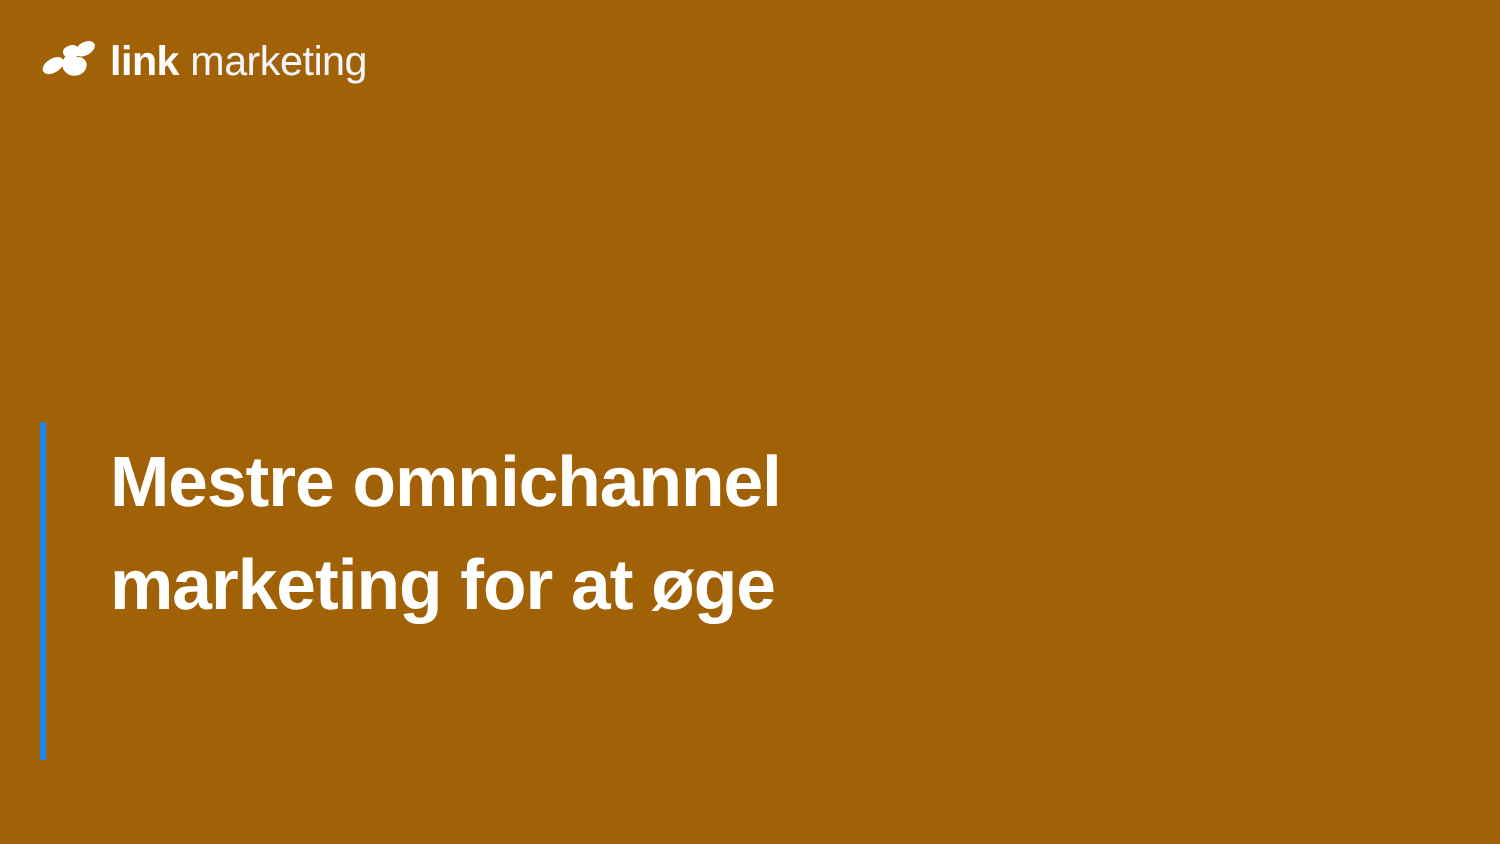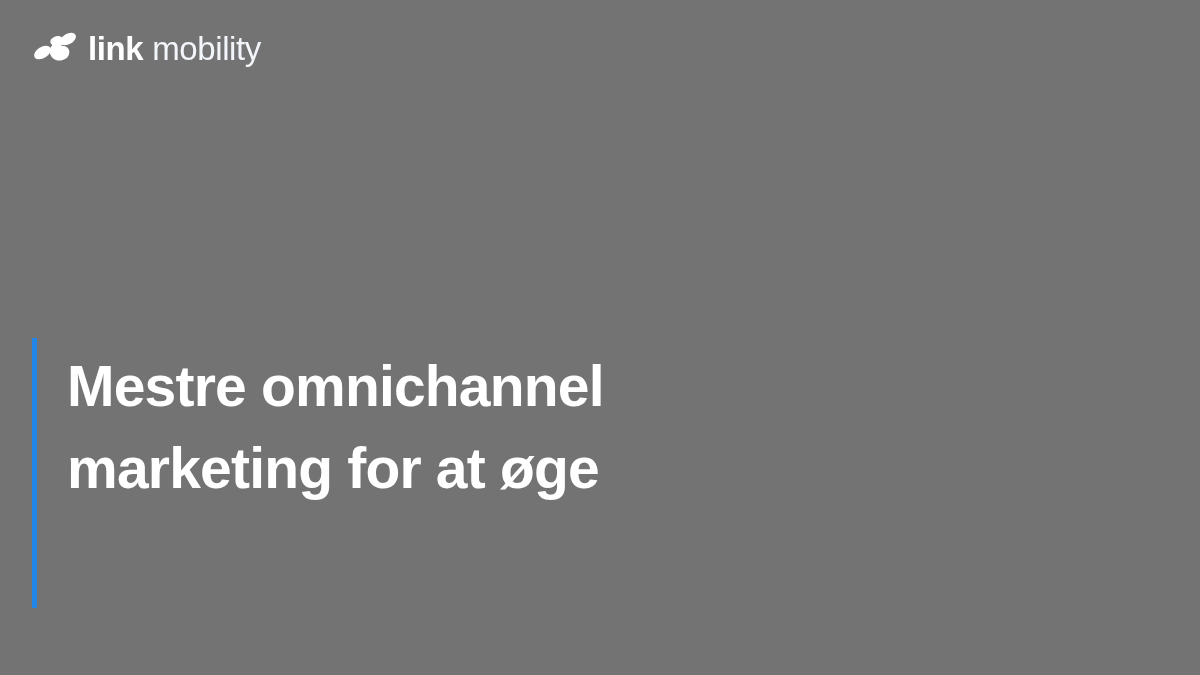--- a/index.html
+++ b/index.html
@@ -13,21 +13,21 @@
     overflow: hidden;
     background: #0a1430;
     font-family: "Liberation Sans", sans-serif;
     -webkit-font-smoothing: antialiased;
   }
 
   .slide {
     position: relative;
     width: 1200px;
     height: 675px;
-    background: #737373;
+    background: #a16207;
     overflow: hidden;
   }
 
   
   .logo {
     position: absolute;
     left: 33px;
     top: 27px;
     display: flex;
     align-items: center;
@@ -59,20 +59,21 @@
     color: #f2f5fa;
   }
 
   
   .headline-block {
     position: absolute;
     left: 32px;
     top: 338px;
     display: flex;
     align-items: stretch;
+    gap: 21px;
   }
   .accent-bar {
     width: 5px;
     height: 270px;
     background: #2186e8;
     flex: 0 0 auto;
   }
   .headline {
     margin: 0;
     padding: 0 0 0 30px;
@@ -97,21 +98,21 @@
 <div class="slide">
 
   <div class="logo">
     <svg class="logo-mark" viewBox="0 0 46 34" aria-hidden="true">
       <ellipse cx="9.5" cy="21.5" rx="9.2" ry="5.6" fill="#ffffff" transform="rotate(-32 9.5 21.5)"></ellipse>
       <ellipse cx="35.0" cy="8.0" rx="8.6" ry="5.3" fill="#ffffff" transform="rotate(-30 35.0 8.0)"></ellipse>
       <path d="M20.8 6.2c4.0-2.6 8.6-1.0 9.6 2.6 0.7 2.6-0.7 4.6-2.4 6.0 2.6-0.5 5.6 0.3 7.2 2.6 2.3 3.3 1.0 8.0-2.7 10.4-4.4 2.9-10.4 2.2-13.6-1.6-3.0-3.6-2.8-8.6 0.4-12.1-1.9-1.3-2.6-3.6-1.4-5.5 0.7-1.1 1.8-1.8 2.9-2.4z" fill="#ffffff"></path>
     </svg>
     <div class="logo-wordmark">
       <span class="logo-word-link">link</span>
-      <span class="logo-word-mobility">mobility</span>
+      <span class="logo-word-mobility">marketing</span>
     </div>
   </div>
 
   <div class="headline-block">
     <div class="accent-bar"></div>
     <h1 class="headline">
       <span class="headline-line">Mestre omnichannel</span>
       <span class="headline-line">marketing for at øge</span>
     </h1>
   </div>

